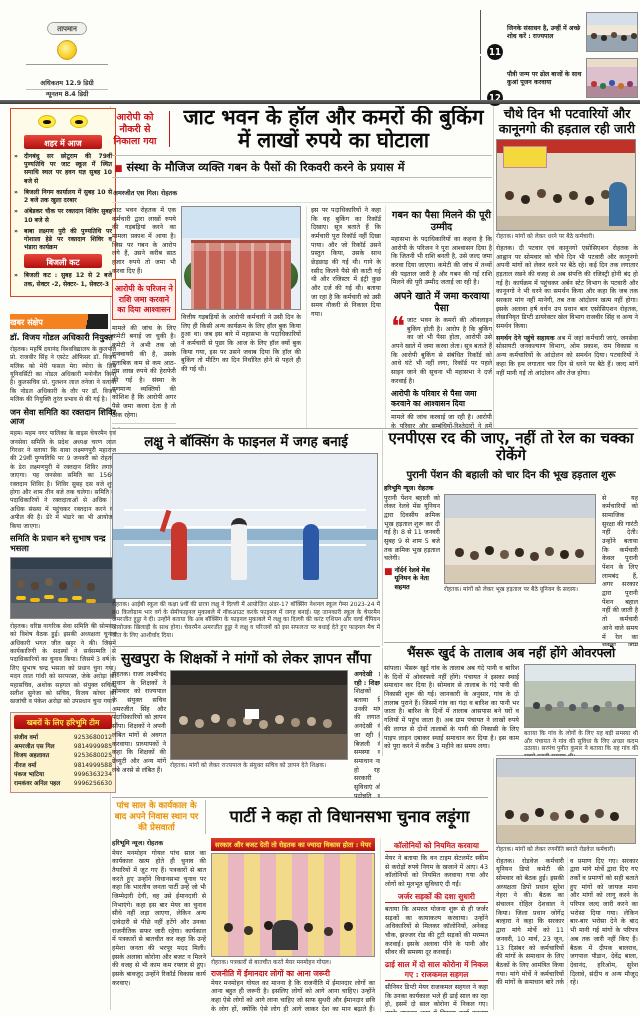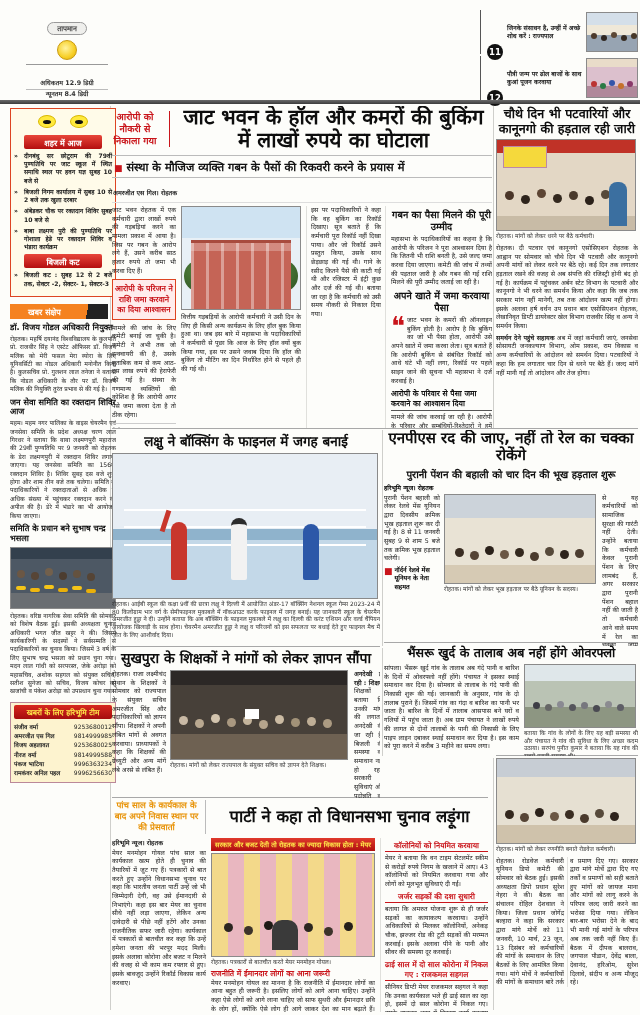--- a/index.html
+++ b/index.html
@@ -42,21 +42,21 @@
 
   
   .rail { left:10px; top:108px; width:106px; height:902px; }
   .alert-box { border:1.5px solid #d42; background:#fffbe9; padding:4px 3px 5px; }
   .eyes { text-align:center; margin-bottom:3px; }
   .eye { display:inline-block; width:18px; height:13px; border-radius:50%; background:#ffe93c; border:1.5px solid #d8b800; position:relative; margin:0 7px; }
   .eye::after { content:""; position:absolute; left:4px; top:4px; width:8px; height:4px; border-radius:50%; background:#111; }
   .rail-red-head { display:block; margin:2px auto 3px; width:80%; text-align:center; background:linear-gradient(#e8463a,#b40f0f); color:#fff; font-size:8px; font-weight:bold; padding:1.5px 2px; border-radius:2px; }
   .rail-item { display:flex; gap:2px; font-size:6.1px; line-height:1.35; color:#1c1c1c; font-weight:bold; margin-bottom:3px; text-align:justify; }
   .chev { color:#000; font-weight:bold; flex:0 0 8px; }
-  .brief-head { margin:7px 0 4px; width:92%; background:linear-gradient(100deg,#f58220 78%, #222 78%); color:#fff; font-size:8px; font-weight:bold; padding:2px 18px; }
+  .brief-head { margin:17px 0 4px; width:92%; background:linear-gradient(100deg,#f58220 78%, #222 78%); color:#fff; font-size:8px; font-weight:bold; padding:2px 0; }
   .brief-title { font-size:8.2px; font-weight:bold; color:#111; line-height:1.2; margin:4px 0 2px; }
   .rail .body-txt { font-size:6.1px; }
   .ph-elder { width:100%; height:62px; margin-top:3px; background:linear-gradient(#33404d 0 18%, #4d5864 18% 75%, #6a6e72 75%); }
   .h-elder { left:6px; bottom:30px; width:8px; height:8px; background:#6b5744; box-shadow:14px 2px 0 #574536,28px -2px 0 #72604c,42px 2px 0 #4c3d30,56px 0 0 #64523f,70px 3px 0 #554435; }
   .garland { position:absolute; left:5px; bottom:18px; width:10px; height:4px; border-radius:2px; background:#f5c518; box-shadow:14px 2px 0 #f0b70f,28px -1px 0 #f5c518,42px 2px 0 #eab00a,56px 0 0 #f5c518,70px 3px 0 #eab00a; }
   .team-box { margin-top:6px; border:1px solid #b89; background:#fdf3cf; padding:2px 3px 4px; }
   .team-title { background:linear-gradient(#d8281f,#a50d0d); color:#ffe94a; font-size:7.4px; font-weight:bold; text-align:center; padding:2px 0; margin-bottom:3px; border-radius:2px; }
   .team-row { display:flex; justify-content:space-between; font-size:6px; color:#222; line-height:1.55; }
   .team-row .nm { font-weight:bold; }
 

